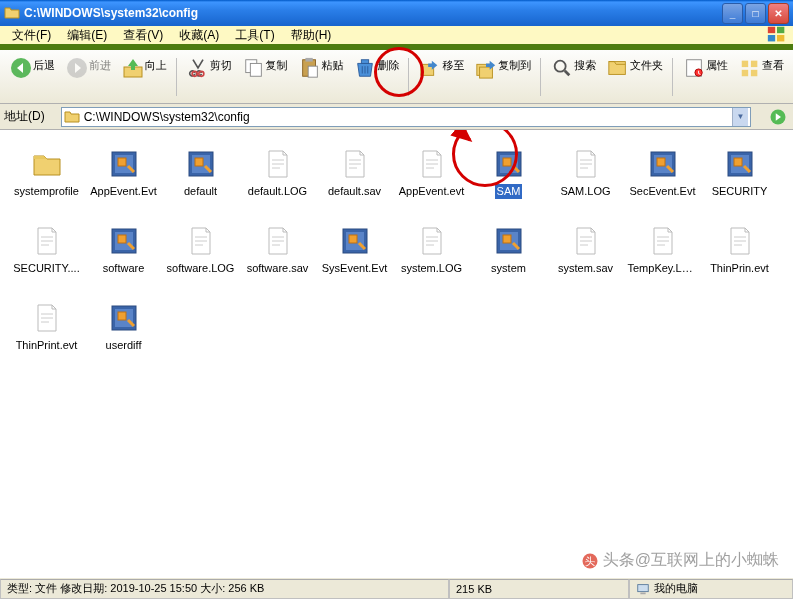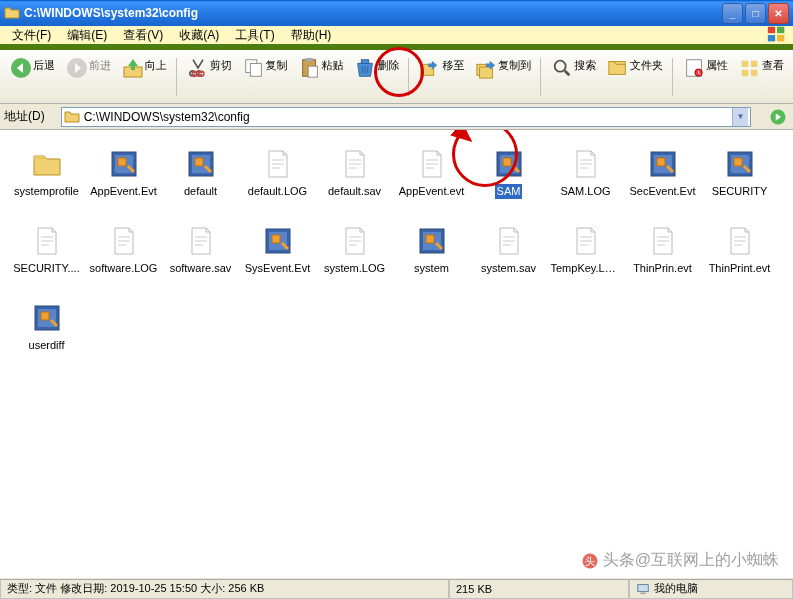--- a/index.html
+++ b/index.html
@@ -330,20 +330,31 @@
             <path d="M7 3h14l4 4v22H7z" fill="#fff" stroke="#bbb"></path>
             <path d="M21 3v4h4" fill="none" stroke="#bbb"></path>
             <path d="M10 12h12M10 16h12M10 20h8" stroke="#ccc"></path>
           </svg>
         </div>
         <div class="fname">SECURITY....</div>
       </div>
       <div class="file-item">
         <div class="ficon">
           <svg width="32" height="32" viewBox="0 0 32 32">
+            <rect x="4" y="4" width="24" height="24" fill="#3a64a8" stroke="#2a4a80"></rect>
+            <rect x="7" y="7" width="18" height="18" fill="#5a84c8"></rect>
+            <rect x="10" y="10" width="8" height="8" fill="#f0a030" stroke="#c07010"></rect>
+            <path d="M20 18l6 6" stroke="#f0a030" stroke-width="3"></path>
+          </svg>
+        </div>
+        <div class="fname">software</div>
+      </div>
+      <div class="file-item">
+        <div class="ficon">
+          <svg width="32" height="32" viewBox="0 0 32 32">
             <path d="M7 3h14l4 4v22H7z" fill="#fff" stroke="#bbb"></path>
             <path d="M21 3v4h4" fill="none" stroke="#bbb"></path>
             <path d="M10 12h12M10 16h12M10 20h8" stroke="#ccc"></path>
           </svg>
         </div>
         <div class="fname">software.LOG</div>
       </div>
       <div class="file-item">
         <div class="ficon">
           <svg width="32" height="32" viewBox="0 0 32 32">

